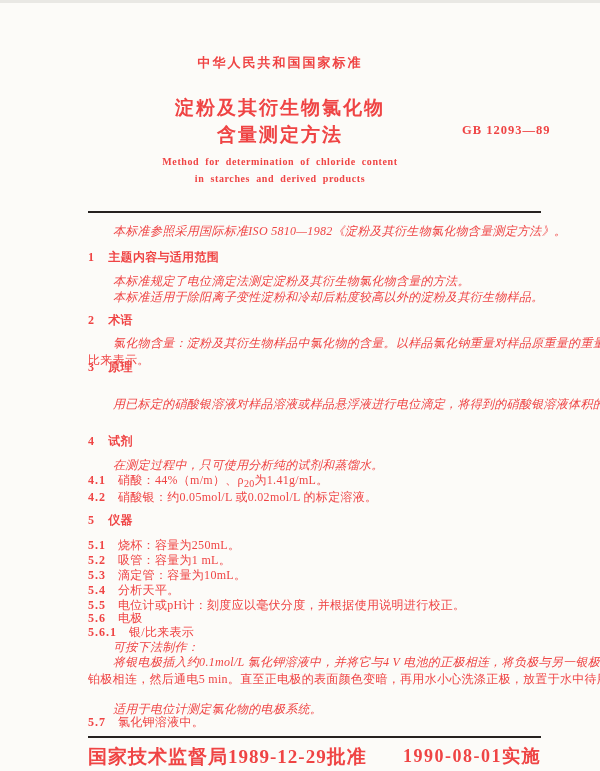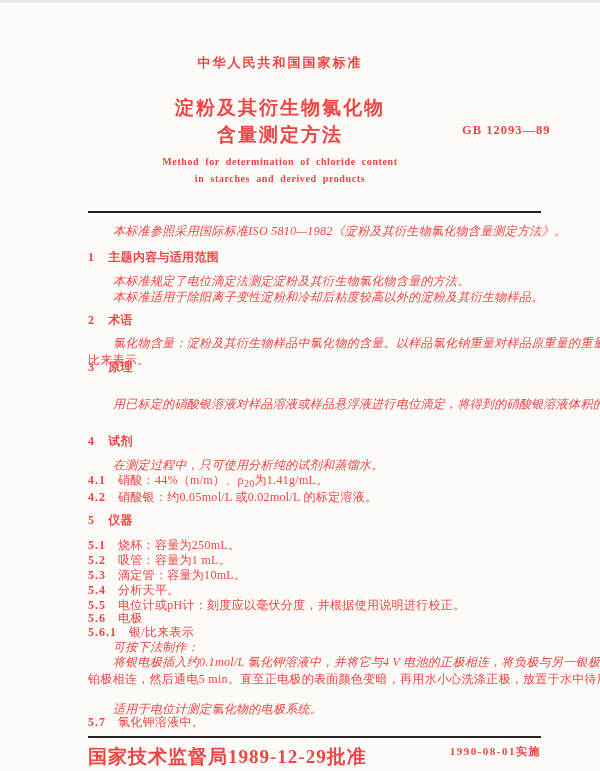--- a/index.html
+++ b/index.html
@@ -31,21 +31,21 @@
     font-size:12px; line-height:16px;
     white-space:nowrap;
     letter-spacing:0.3px;
   }
   .indent { padding-left:25px;font-style:italic; }
   .heading { font-weight:bold; }
   .heading .num { margin-right:14px; font-weight:bold; }
   .clause .num { margin-right:12px; font-weight:bold; letter-spacing:1px; }
   sub.s { font-size:10px; vertical-align:-3px; }
   .footer-left { top:741px; left:88px; font-size:19px; font-weight:bold; letter-spacing:1px; white-space:nowrap; }
-  .footer-right { top:741px; right:59px; font-size:11px; font-weight:bold; letter-spacing:1.5px; white-space:nowrap; }
+  .footer-right { top:741px; right:59px; font-size:18px; font-weight:bold; letter-spacing:1.5px; white-space:nowrap; }
 </style>
 </head>
 <body>
 
 <div class="page">
 
   <div class="abs centerband org-line">中华人民共和国国家标准</div>
   <div class="abs centerband title-cn title-cn-1">淀粉及其衍生物氯化物</div>
   <div class="abs centerband title-cn title-cn-2">含量测定方法</div>
   <div class="abs std-no">GB 12093—89</div>

